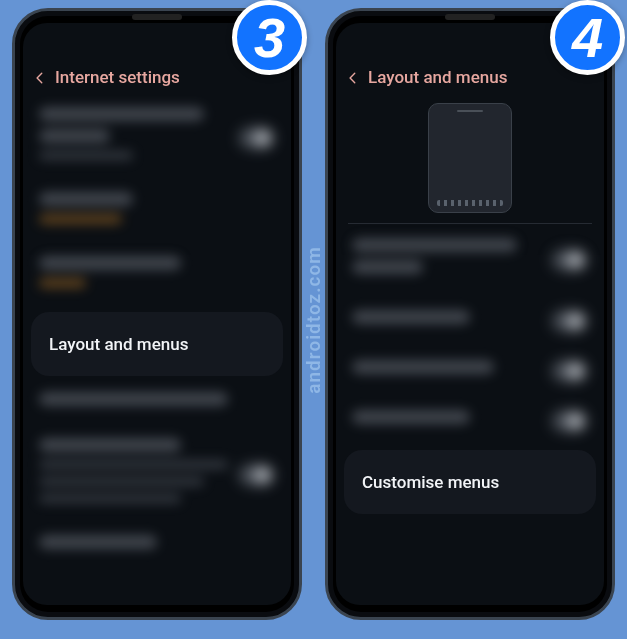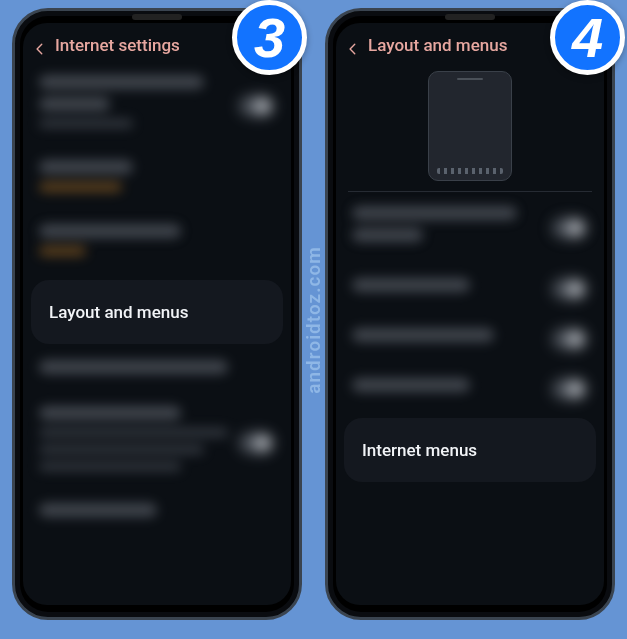--- a/index.html
+++ b/index.html
@@ -42,23 +42,24 @@
   .earpiece {
     position: absolute;
     top: 3px; left: 50%; transform: translateX(-50%);
     width: 50px; height: 6px;
     background: #222;
     border-radius: 3px;
     z-index: 5;
   }
   .header {
     display: flex;
-    align-items: flex-end;
+    align-items: center;
     padding: 12px 10px 8px 10px;
     gap: 8px;
+    margin-top: 32px;
   }
   .back-chevron {
     width: 14px; height: 14px;
     display: inline-block;
   }
   .header-title {
     color: #e7a7a0;
     font-size: 17px;
     font-weight: 500;
   }
@@ -266,21 +267,21 @@
             <div class="fake w60"></div>
             <div class="toggle"></div>
           </div>
           <div class="row blurred">
             <div class="fake w50"></div>
             <div class="toggle"></div>
           </div>
         </div>
 
         <div class="sharp-row">
-          <div class="label">Internet menus</div>
+          <div class="label">Customise menus</div>
         </div>
 
       </div>
     </div>
   </div>
 
   <div class="step-badge one">
     <span>3</span>
   </div>
   <div class="step-badge two">

